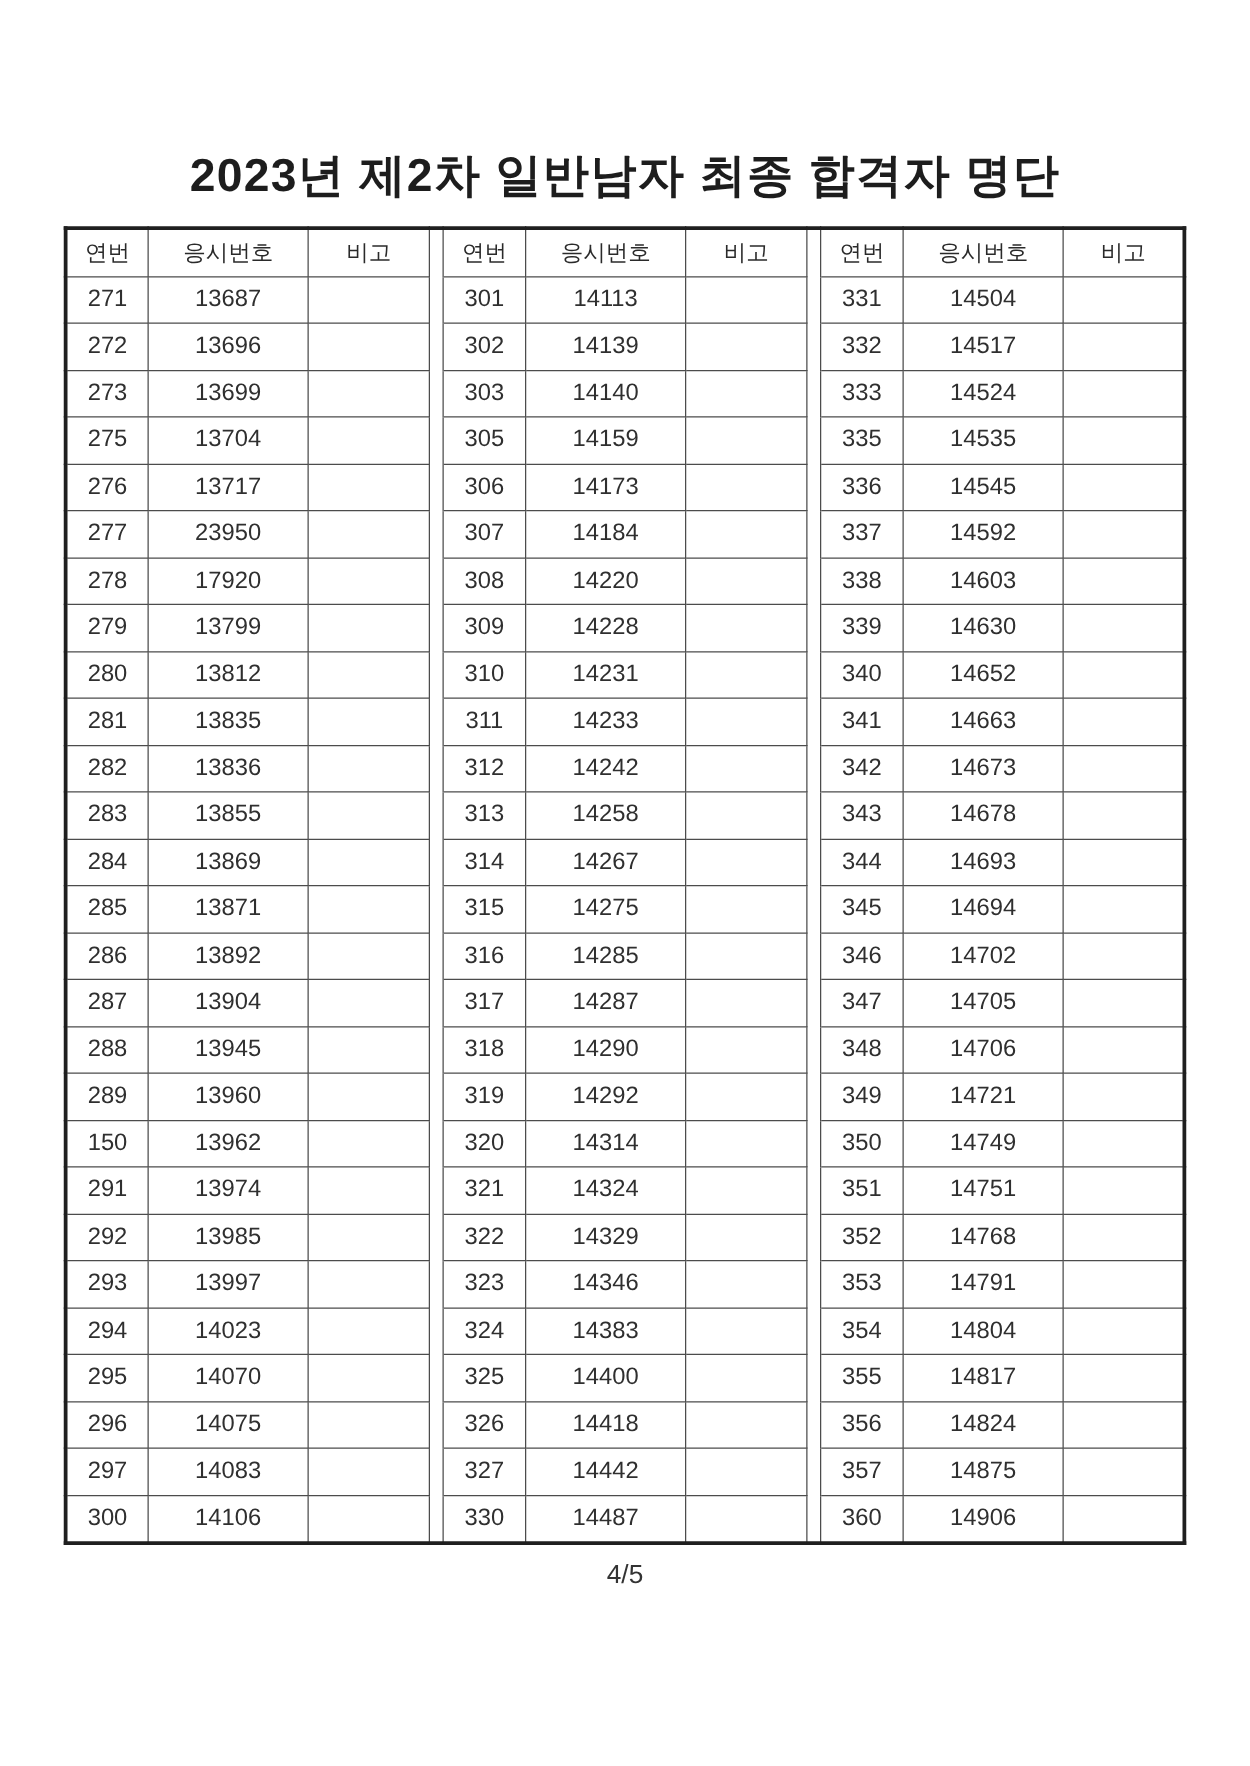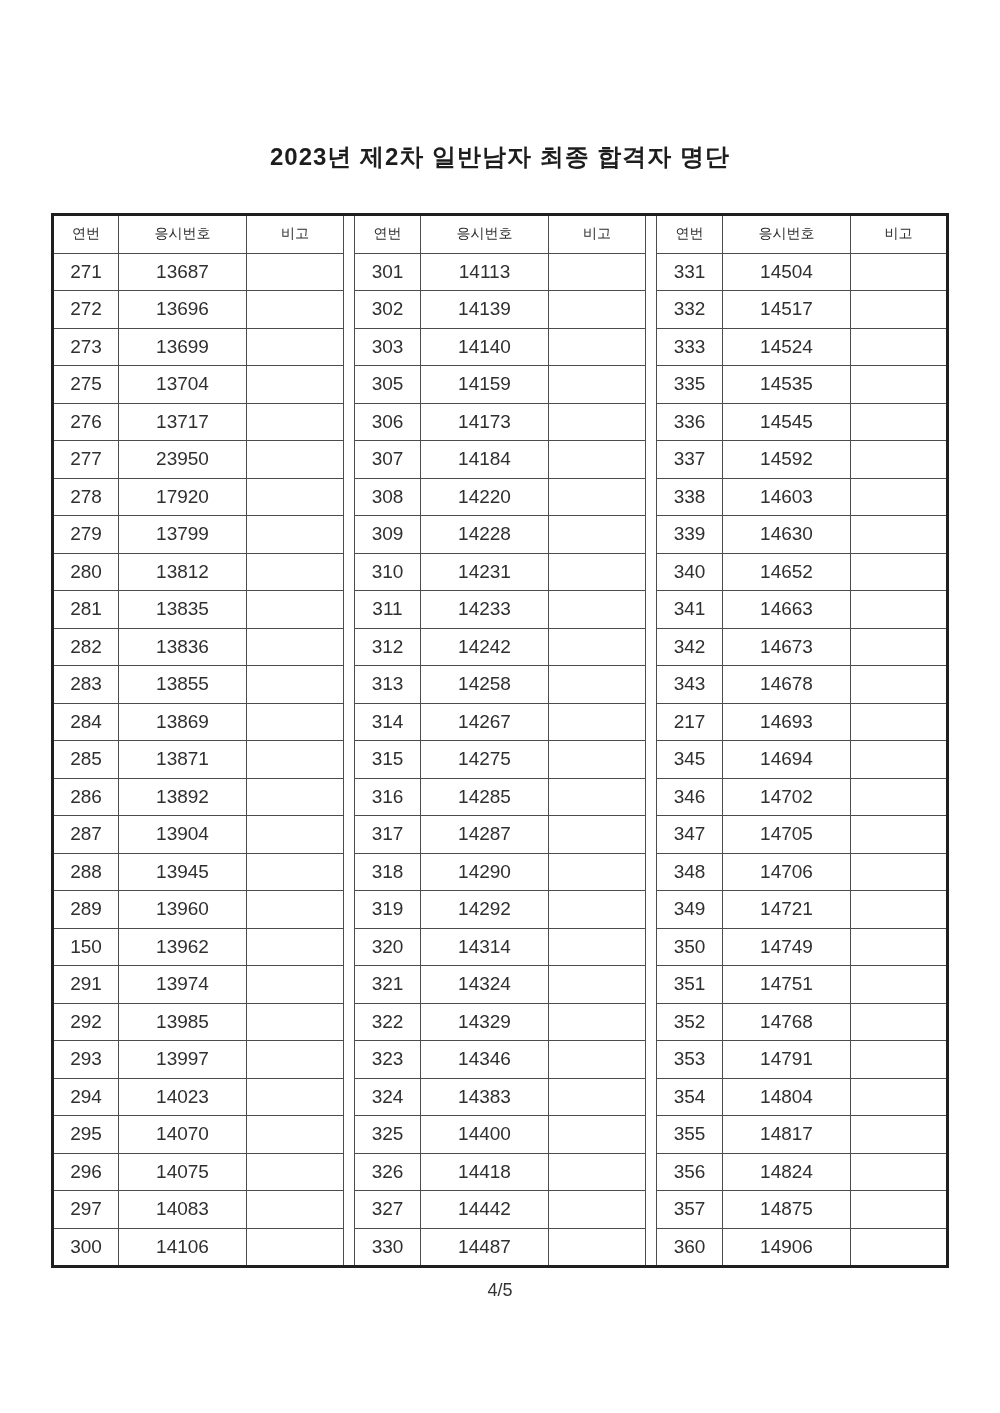--- a/index.html
+++ b/index.html
@@ -9,25 +9,25 @@
     font-family: "Liberation Sans", "DejaVu Sans", sans-serif;
   }
   .page {
     position: relative;
     width: 1000px;
     height: 1413px;
     background: #ffffff;
     overflow: hidden;
   }
   .title {
-    margin: 16px;
+    margin: 0;
     padding-top: 118px;
     padding-bottom: 17px;
     text-align: center;
-    font-size: 24px;
+    font-size: 37px;
     line-height: 46px;
     font-weight: bold;
     color: #1d1d1d;
     letter-spacing: 1px;
   }
   table.roster {
     table-layout: fixed;
     width: 895px;
     margin: 0 auto;
     border-collapse: collapse;
@@ -40,31 +40,31 @@
     padding: 0;
     text-align: center;
     vertical-align: middle;
     font-size: 19px;
     font-weight: normal;
     color: #2f2f2f;
     overflow: hidden;
     white-space: nowrap;
   }
   table.roster th {
-    font-size: 14px;
+    font-size: 18px;
     color: #2a2a2a;
   }
   table.roster .gap {
     border-top: none;
     border-bottom: none;
   }
   .footer {
     margin-top: 12px;
     text-align: center;
-    font-size: 18px;
+    font-size: 21px;
     color: #333333;
   }
 </style>
 </head>
 <body>
 
 <div class="page">
   <h1 class="title">2023년 제2차 일반남자 최종 합격자 명단</h1>
 
   <table class="roster">
@@ -253,21 +253,21 @@
         </tr>
         <tr>
           <td>284</td>
           <td>13869</td>
           <td></td>
           <td class="gap"></td>
           <td>314</td>
           <td>14267</td>
           <td></td>
           <td class="gap"></td>
-          <td>217</td>
+          <td>344</td>
           <td>14693</td>
           <td></td>
         </tr>
         <tr>
           <td>285</td>
           <td>13871</td>
           <td></td>
           <td class="gap"></td>
           <td>315</td>
           <td>14275</td>

